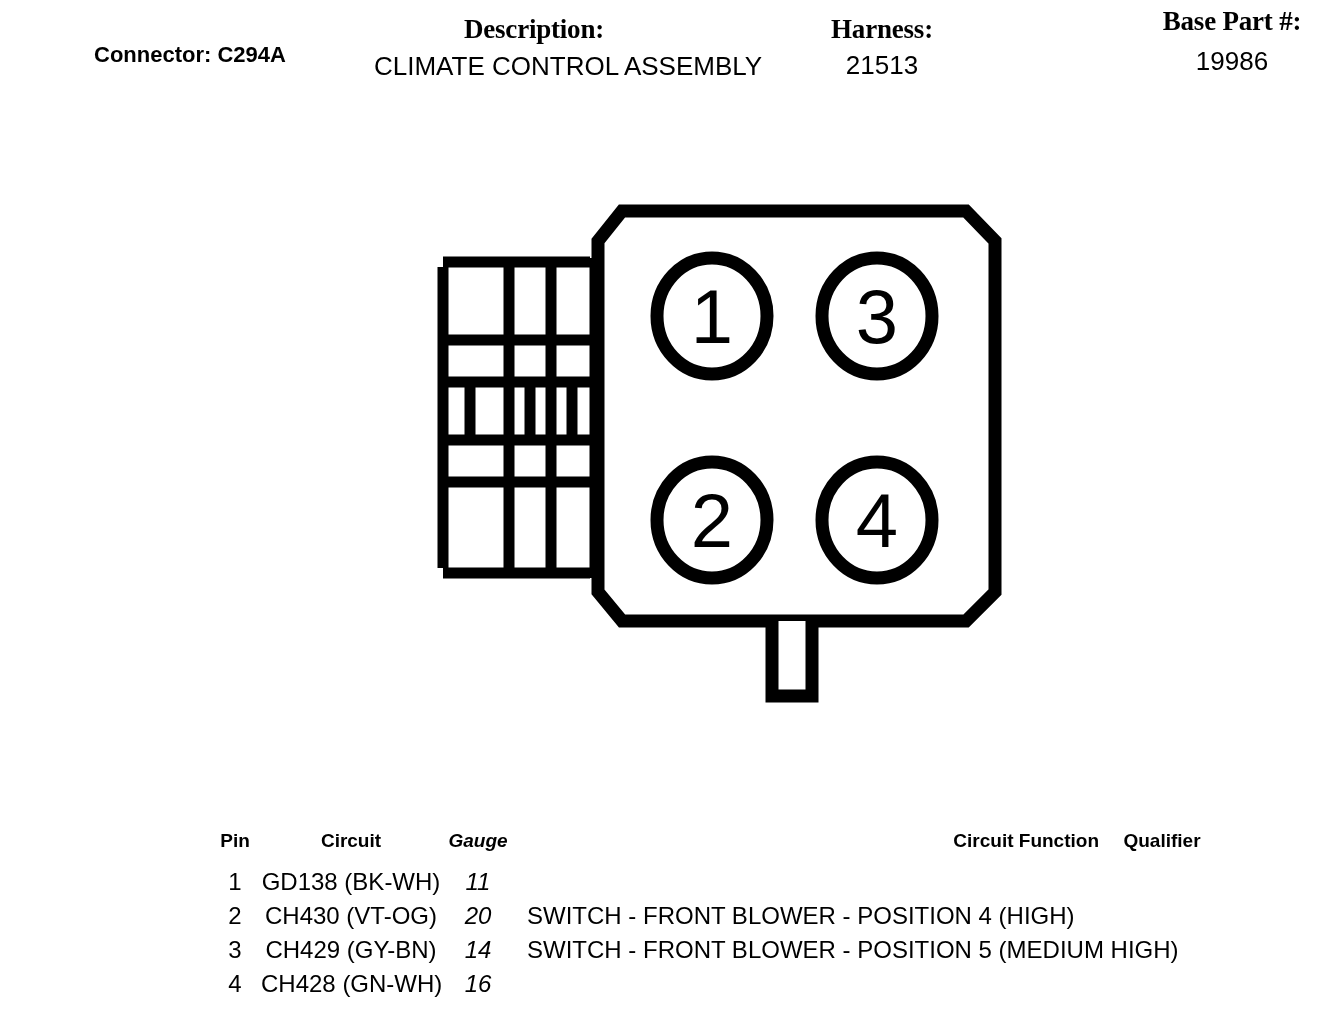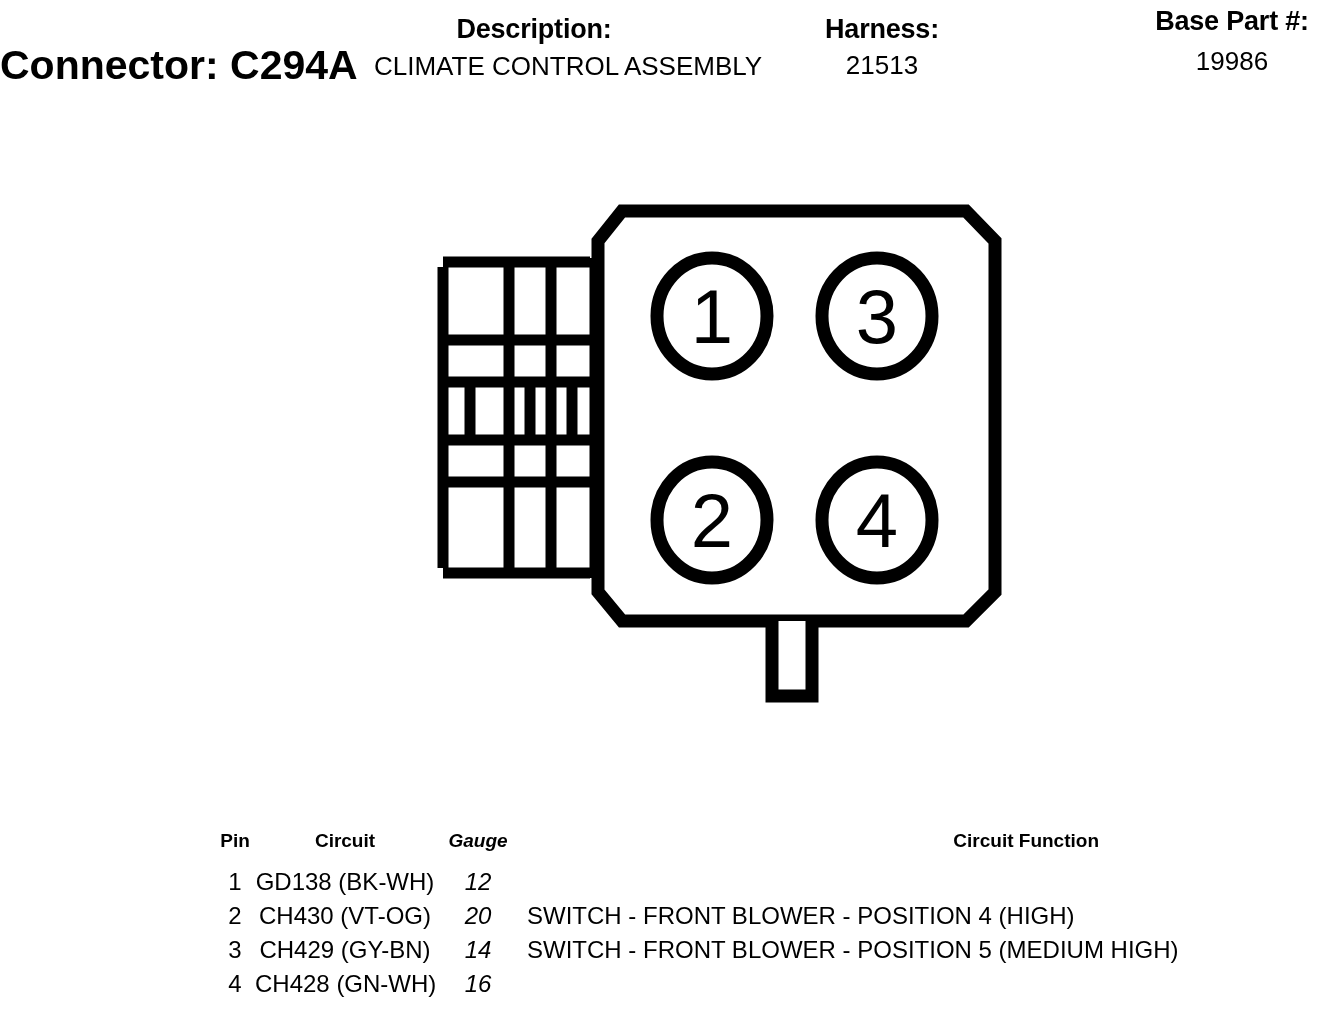--- a/index.html
+++ b/index.html
@@ -21,37 +21,39 @@
   }
 
   
   .hdr-label {
     position: absolute;
     font-weight: bold;
     font-size: 27px;
     text-align: center;
     white-space: nowrap;
     letter-spacing: -0.2px;
+    font-family: Liberation Serif, serif;
   }
   .hdr-value {
     position: absolute;
     font-weight: normal;
     font-size: 26px;
     text-align: center;
     white-space: nowrap;
     line-height: 31px;
   }
 
   #connector-title {
     position: absolute;
     left: 0px;
     top: 42px;
     width: 380px;
+    text-align: center;
     font-weight: bold;
-    font-size: 41px;
+    font-size: 22px;
     white-space: nowrap;
   }
 
   #desc-label   { left: 374px; top: 14px;  width: 320px; }
   #desc-value   { left: 374px; top: 50px;  width: 320px; line-height: 32px; }
   #harness-label{ left: 742px; top: 14px;  width: 280px; }
   #harness-value{ left: 742px; top: 50px;  width: 280px; }
   #base-label   { left: 1092px;top: 6px;   width: 280px; }
   #base-value   { left: 1092px;top: 46px;  width: 280px; }
 
@@ -82,21 +84,21 @@
     position: absolute;
     white-space: nowrap;
     font-size: 24px;
     top: 0;
   }
   .pt-head .pt-cell {
     font-weight: bold;
     font-size: 19px;
   }
   .c-pin      { left: 180px;  width: 110px; text-align: center; }
-  .c-circuit  { left: 255px;  width: 180px; text-align: center; }
+  .c-circuit  { left: 261px;  width: 180px; text-align: center; }
   .c-gauge    { left: 430px;  width: 96px;  text-align: center; font-style: italic; }
   .c-function { left: 527px;  width: 572px; text-align: left; }
   .pt-head .c-function { text-align: right; }
   .c-qual     { left: 1040px; width: 244px; text-align: center; }
 </style>
 </head>
 <body>
 
 <div id="page">
 
@@ -171,26 +173,27 @@
     </g>
   </svg>
 
   <div id="pin-table">
 
     <div class="pt-row pt-head">
       <div class="pt-cell c-pin">Pin</div>
       <div class="pt-cell c-circuit">Circuit</div>
       <div class="pt-cell c-gauge">Gauge</div>
       <div class="pt-cell c-function">Circuit Function</div>
+      <div class="pt-cell c-qual">Qualifier</div>
     </div>
 
     <div class="pt-row">
       <div class="pt-cell c-pin">1</div>
       <div class="pt-cell c-circuit">GD138 (BK-WH)</div>
-      <div class="pt-cell c-gauge">12</div>
+      <div class="pt-cell c-gauge">11</div>
       <div class="pt-cell c-qual"></div>
     </div>
 
     <div class="pt-row">
       <div class="pt-cell c-pin">2</div>
       <div class="pt-cell c-circuit">CH430 (VT-OG)</div>
       <div class="pt-cell c-gauge">20</div>
       <div class="pt-cell c-function">SWITCH - FRONT BLOWER - POSITION 4 (HIGH)</div>
       <div class="pt-cell c-qual"></div>
     </div>

